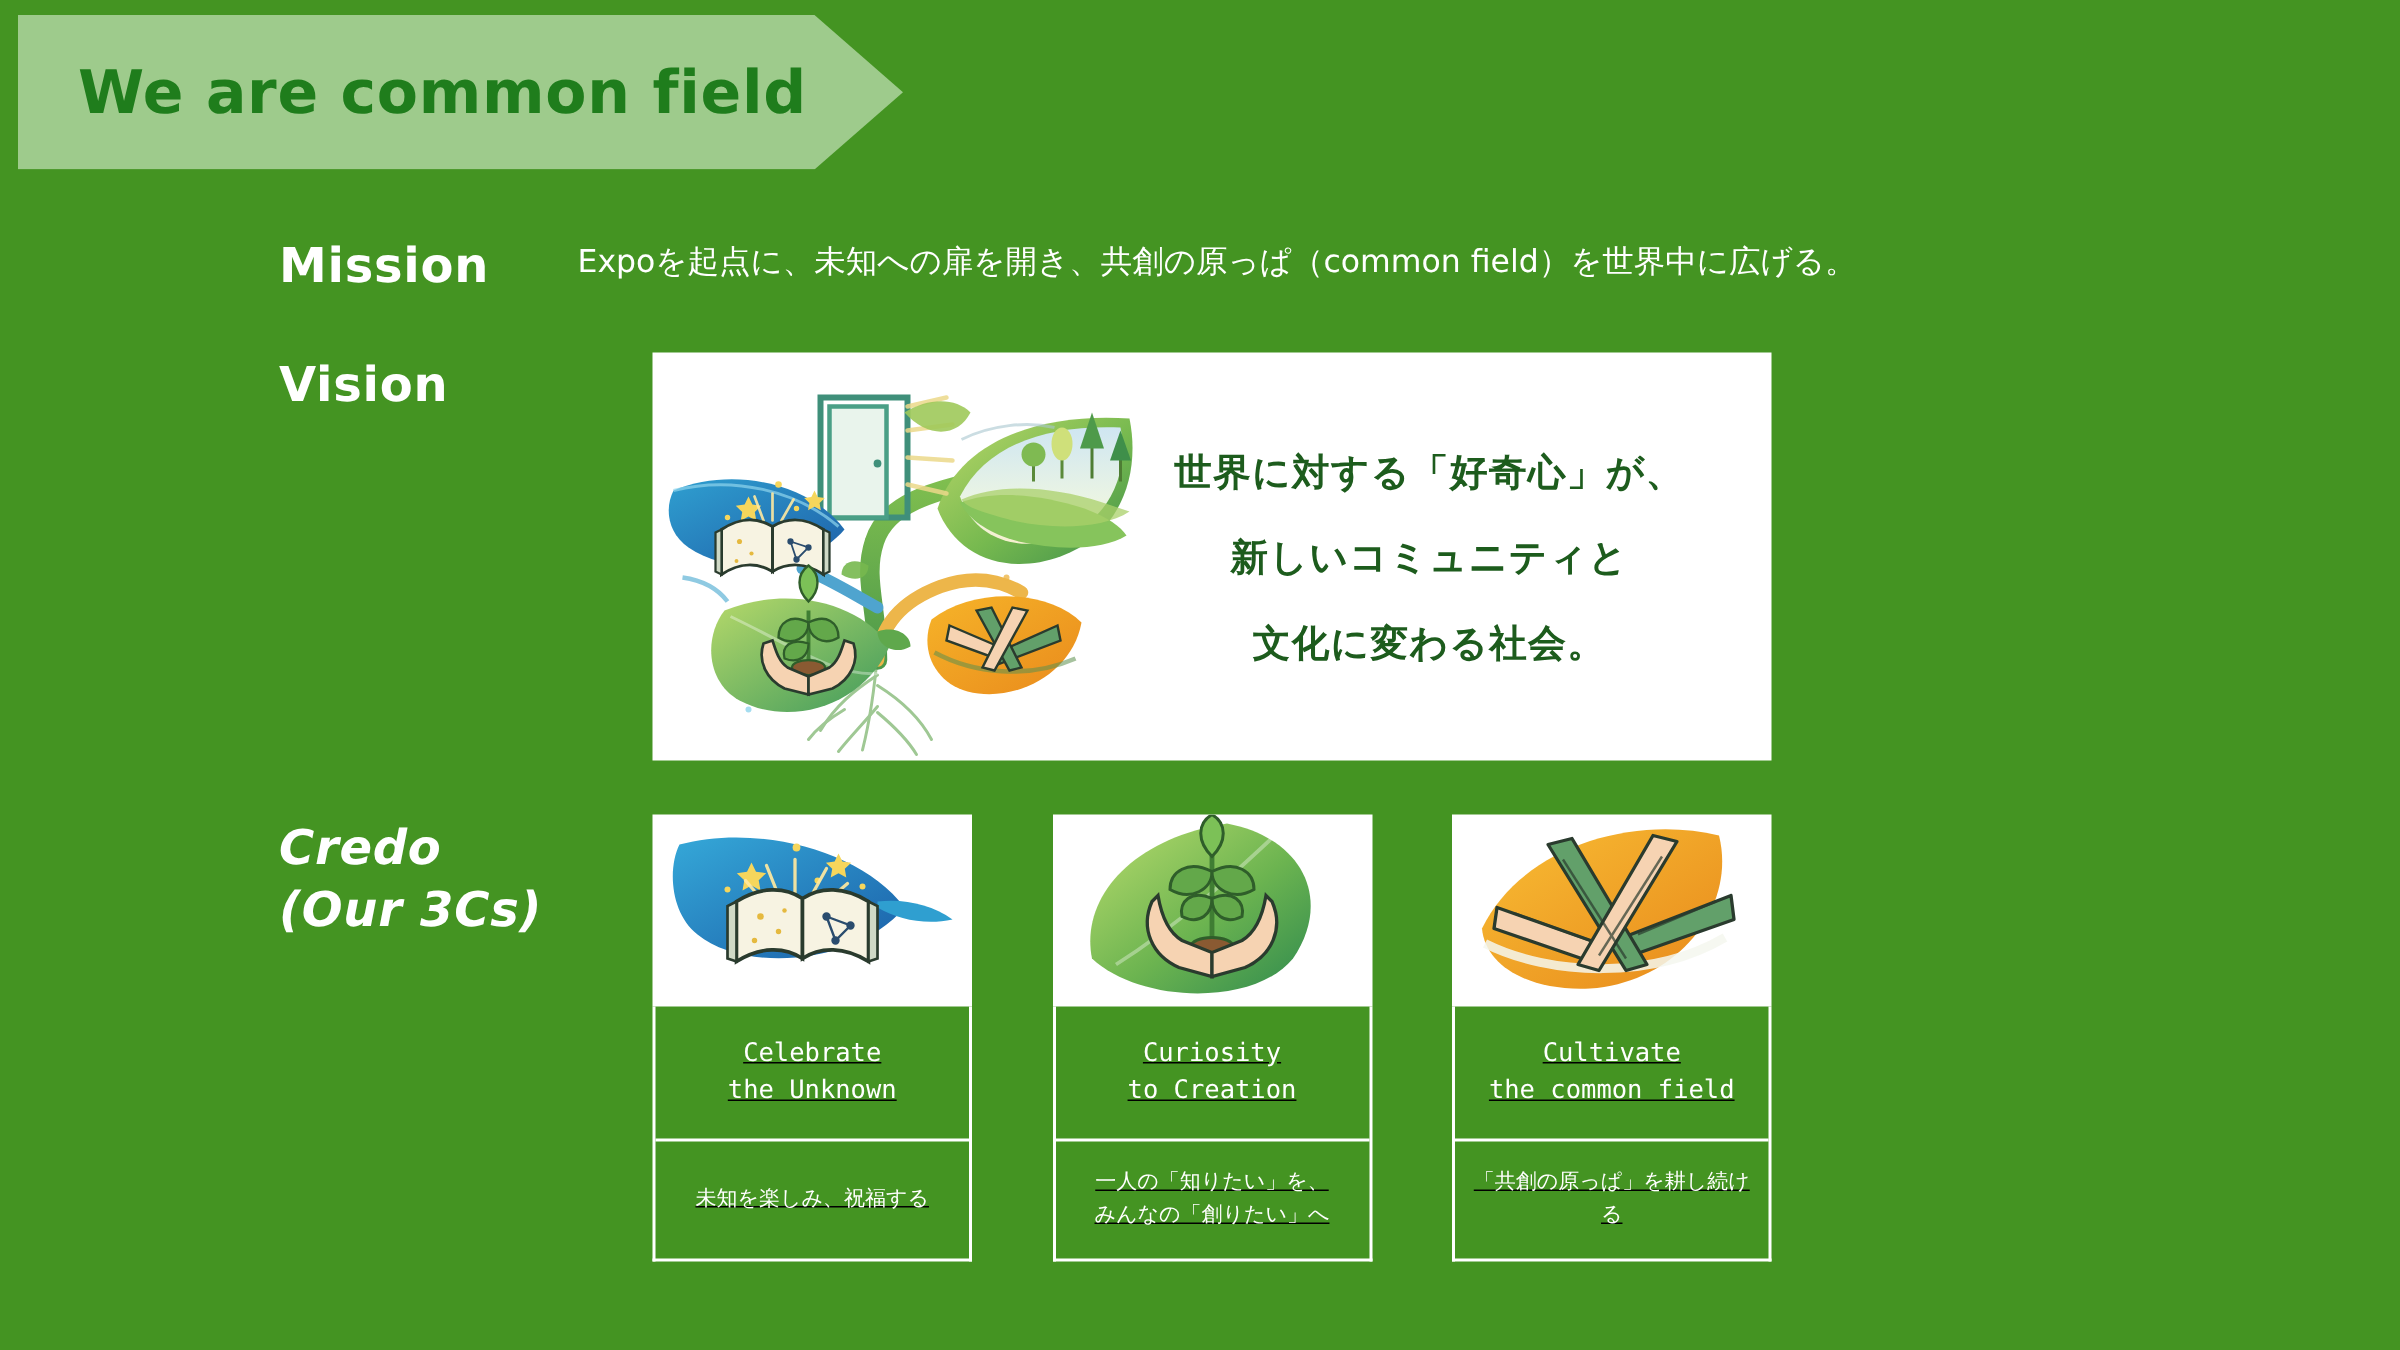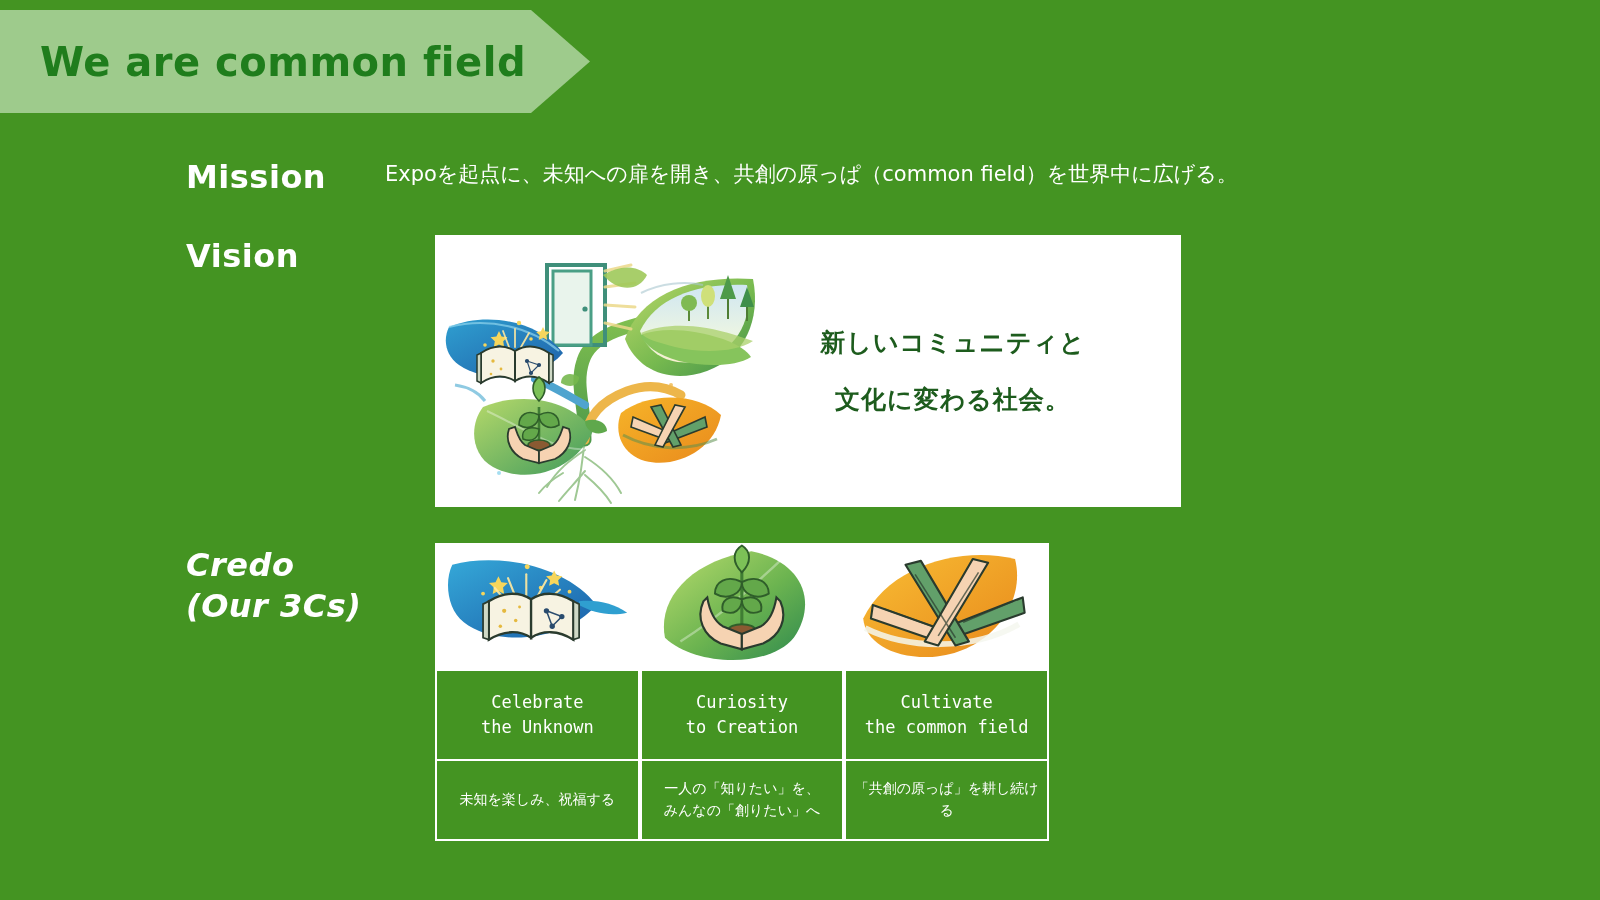--- a/index.html
+++ b/index.html
@@ -5,21 +5,21 @@
   html,body{margin:0;padding:0;}
   body{
     width:1600px;height:900px;
     background:#449422;
     font-family:"DejaVu Sans","Liberation Sans",sans-serif;
     overflow:hidden;position:relative;
   }
 
   
   .banner{
-    position:absolute;left:0;top:10px;width:590px;height:103px;
+    position:absolute;left:12px;top:10px;width:590px;height:103px;
     background:#9ecb8c;
     clip-path:polygon(0 0, 531px 0, 590px 51.5px, 531px 103px, 0 103px);
     display:flex;align-items:center;
   }
   .banner-title{
     margin-left:40px;
     color:#1f7d1c;
     font-size:40px;
     font-weight:600;
     letter-spacing:.5px;
@@ -60,22 +60,22 @@
   .vision-copy{
     flex:1;display:flex;flex-direction:column;justify-content:center;
     align-items:center;gap:24px;padding-right:40px;
   }
   .vision-line{
     color:#1d5c1d;font-size:25px;font-weight:600;letter-spacing:1px;
   }
 
   
   .cards{
-    position:absolute;left:435px;top:543px;width:614px;height:298px;
-    display:flex;justify-content:space-between;
+    position:absolute;left:435px;top:543px;width:746px;height:298px;
+    display:flex;justify-content:space-between;text-decoration:underline;
   }
   .card{
     width:213px;display:flex;flex-direction:column;
   }
   .card-art{
     height:128px;background:#ffffff;position:relative;overflow:hidden;
   }
   .card-body{
     flex:1;border:2px solid #ffffff;border-top:none;
     display:flex;flex-direction:column;background:#449422;
@@ -244,20 +244,21 @@
       </g>
 
       <path d="M150 186 C162 182 172 188 172 196 C162 202 150 196 150 186 Z" fill="#5fa84c"></path>
       <path d="M144 142 C134 136 126 140 126 148 C136 154 144 150 144 142 Z" fill="#77b84f" opacity=".9"></path>
       <circle cx="64" cy="238" r="2" fill="#8fd4ec" opacity=".8"></circle>
       <circle cx="236" cy="150" r="2" fill="#edb64a" opacity=".8"></circle>
     </svg>
   </div>
 
   <div class="vision-copy">
+    <div class="vision-line">世界に対する「好奇心」が、</div>
     <div class="vision-line">新しいコミュニティと</div>
     <div class="vision-line">文化に変わる社会。</div>
   </div>
 </div>
 
 <div class="label" id="lbl-credo">
   <span class="l1">Credo</span>
   <span class="l2">(Our 3Cs)</span>
 </div>
 

